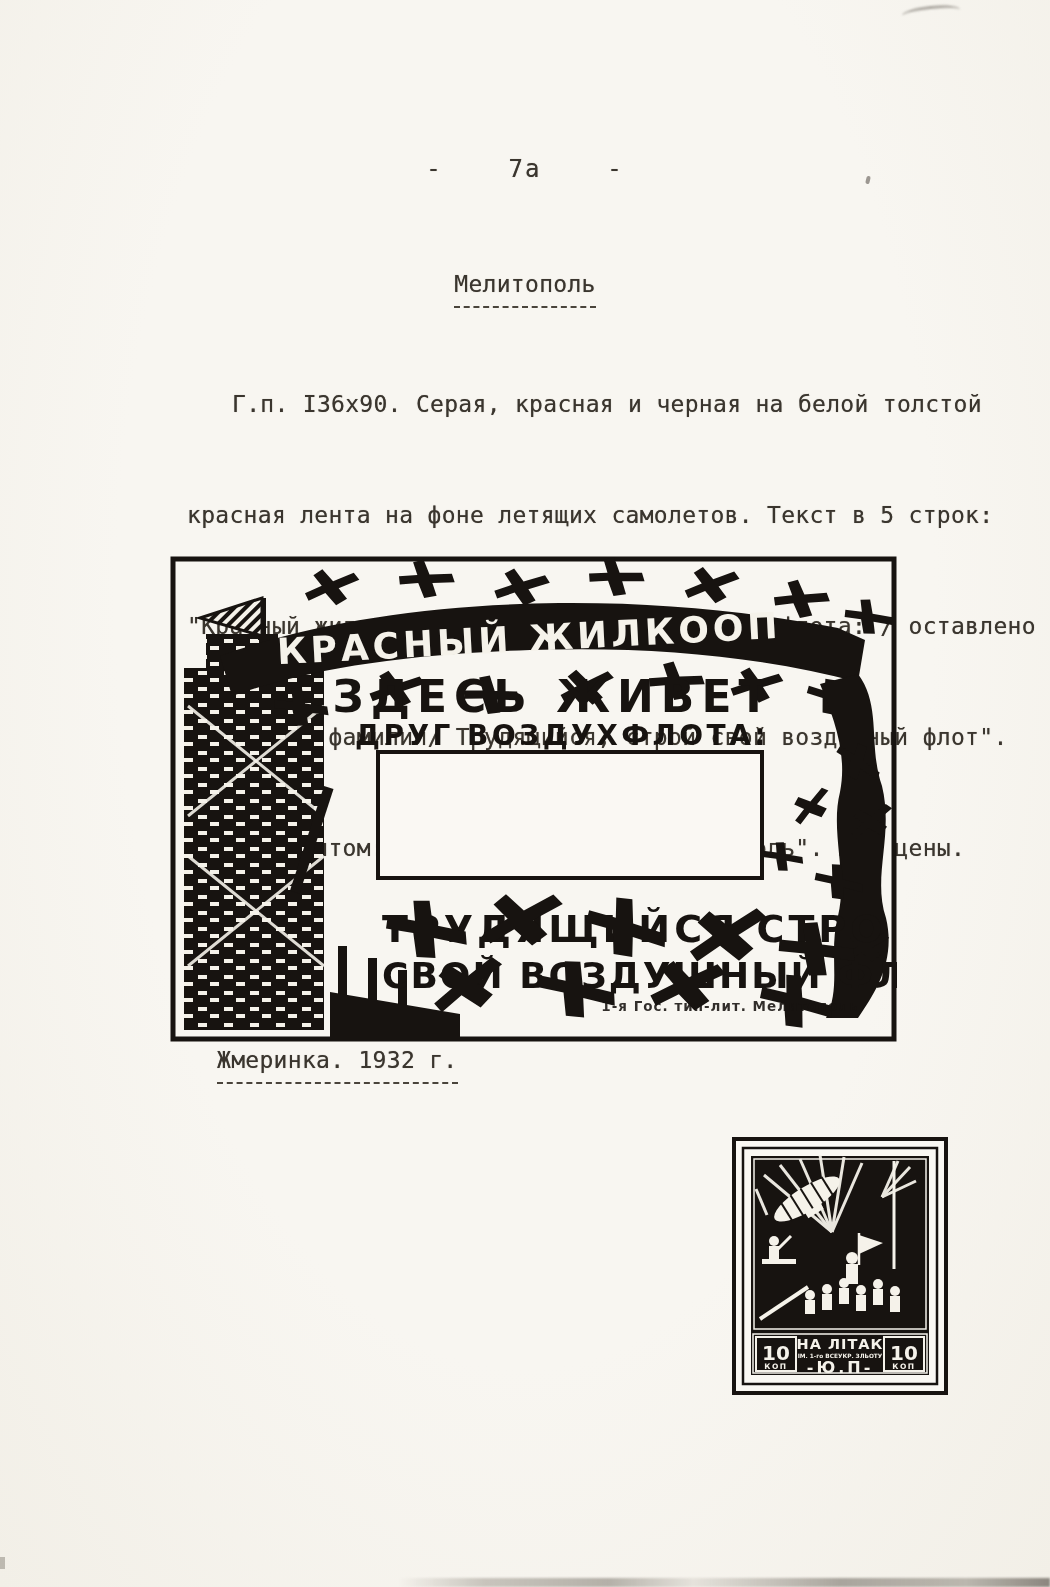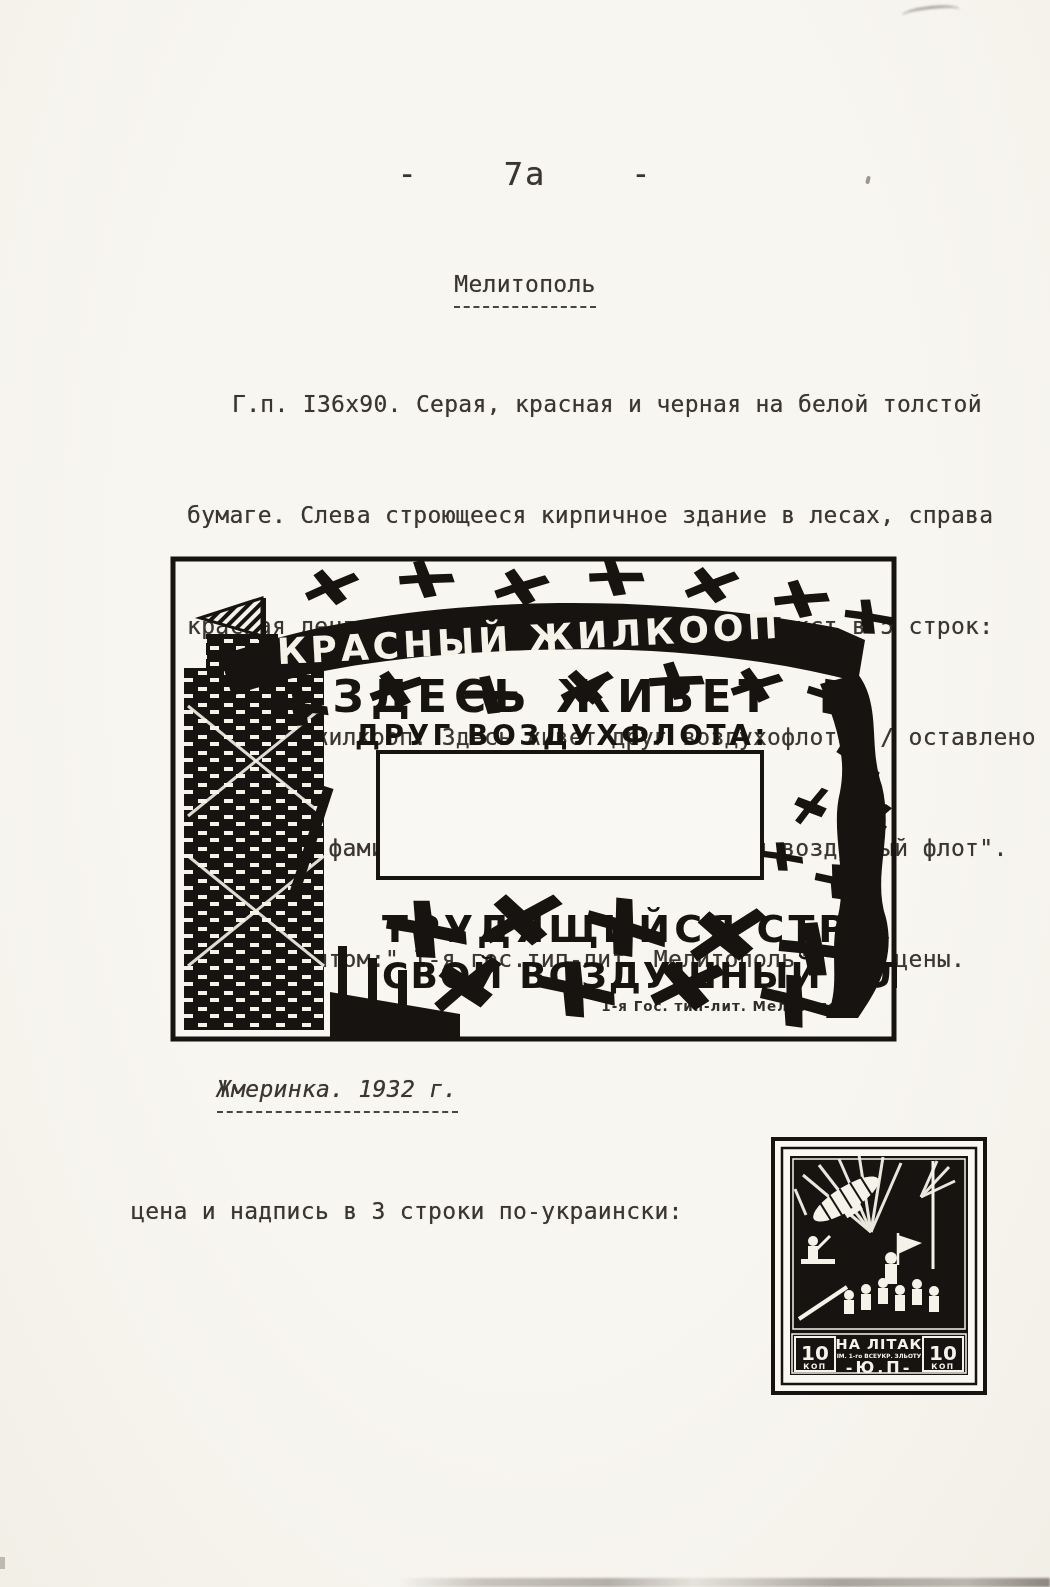--- a/index.html
+++ b/index.html
@@ -11,28 +11,28 @@
   }
   .abs{position:absolute;}
   
   .tw{font-size:23px;line-height:37px;white-space:pre;letter-spacing:.3px;
       text-shadow:0 0 .7px rgba(58,53,46,.65);}
   .tw2{line-height:38px;}
   .line{white-space:pre;}
   .indent{padding-left:45px;}
   .center{left:0;right:0;text-align:center;}
   .dashes{display:inline-block;border-bottom:2.5px dashed #4a443b;padding-bottom:3px;text-align:right;}
-  #page-number{top:155px;font-size:32px;letter-spacing:2px;white-space:pre;
+  #page-number{top:155px;font-size:24px;letter-spacing:2px;white-space:pre;
       text-shadow:0 0 .7px rgba(58,53,46,.65);}
   #heading-1{top:266px;font-size:25px;letter-spacing:2px;}
   #par-1{left:139px;top:312px;margin-left:48px;}
-  #heading-2{left:217px;top:1071px;font-size:25px;letter-spacing:1px;font-style:italic;}
+  #heading-2{left:217px;top:1042px;font-size:25px;letter-spacing:1px;}
   #par-2{left:131px;top:1116px;}
   #label-art{left:170px;top:556px;width:727px;height:486px;}
-  #stamp-art{left:771px;top:1137px;width:217px;height:259px;}
+  #stamp-art{left:732px;top:1137px;width:217px;height:259px;}
   .smudge{left:902px;top:6px;width:58px;height:10px;
       border-top:3px solid rgba(110,104,96,.55);border-radius:50%;
       transform:rotate(-6deg);filter:blur(1px);}
   .comma-mark{left:866px;top:176px;width:4px;height:8px;
       background:rgba(80,73,65,.55);border-radius:2px;transform:rotate(14deg);}
   .bottom-edge{left:0;right:0;bottom:0;height:9px;filter:blur(1.2px);
       background:linear-gradient(90deg,
         rgba(120,112,100,0) 0%,   rgba(120,112,100,0) 38%,
         rgba(117,110,99,.35) 46%, rgba(100,94,84,.45) 58%,
         rgba(120,112,100,.12) 66%,rgba(95,89,80,.5) 80%,
@@ -50,21 +50,20 @@
 <div class="abs corner-mark"></div>
 
 <div class="abs center" id="page-number">-    7а    -</div>
 
 <div class="abs center" id="heading-1">
   <span class="dashes tw">Мелитополь</span>
 </div>
 
 <div class="abs tw" id="par-1">
   <div class="line indent">Г.п. I36х90. Серая, красная и черная на белой толстой</div>
-  <div class="line">бумаге. Слева строющееся кирпичное здание в лесах, справа</div>
   <div class="line">красная лента на фоне летящих самолетов. Текст в 5 строк:</div>
   <div class="line">"Красный жилкооп. Здесь живет друг воздухофлота: / оставлено</div>
   <div class="line">место для фамилии/ Трудящийся, строй свой воздушный флот".</div>
   <div class="line">Внизу петитом:" I-я гос.тип-лит. Мелитополь". Без цены.</div>
 </div>
 
 <div class="abs" id="label-art">
 <svg width="727" height="486" viewBox="0 0 727 486">
   <defs>
     <pattern id="bricks" width="26" height="16" patternUnits="userSpaceOnUse">
@@ -155,21 +154,20 @@
 
   <text x="560" y="455" text-anchor="middle" font-size="13.5" font-weight="bold" fill="#171310" opacity=".88" letter-spacing="1">1-я Гос. тип-лит. Мелитополь</text>
 </svg>
 </div>
 
 <div class="abs" id="heading-2">
   <span class="dashes tw">Жмеринка. 1932 г.</span>
 </div>
 
 <div class="abs tw tw2" id="par-2">
-  <div class="line">цена и надпись в 3 строки по-украински:</div>
   
   
   
 </div>
 
 <div class="abs" id="stamp-art">
 <svg width="217" height="259" viewBox="0 0 217 259">
   <rect x="2" y="2" width="212" height="254" fill="#faf8f3" stroke="#171310" stroke-width="4"></rect>
   <rect x="11" y="11" width="194" height="236" fill="none" stroke="#171310" stroke-width="2.5"></rect>
 

